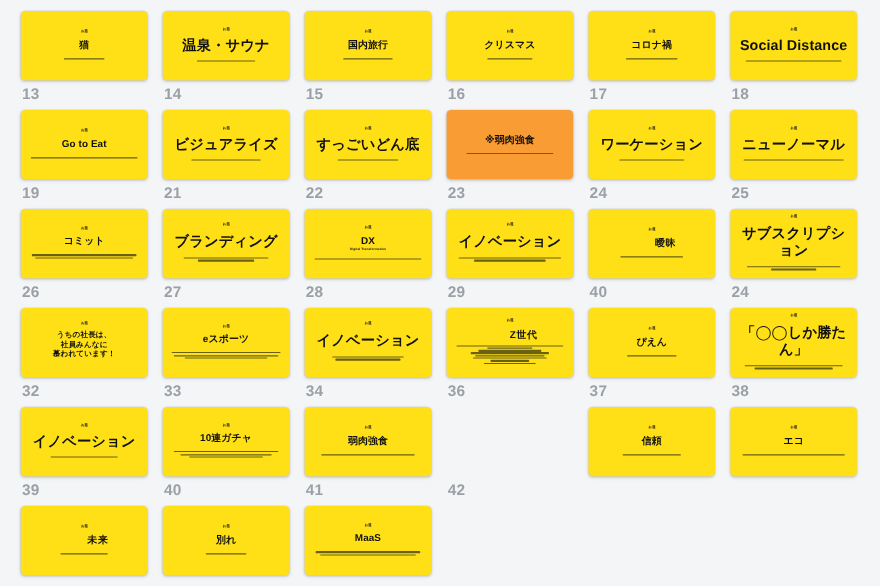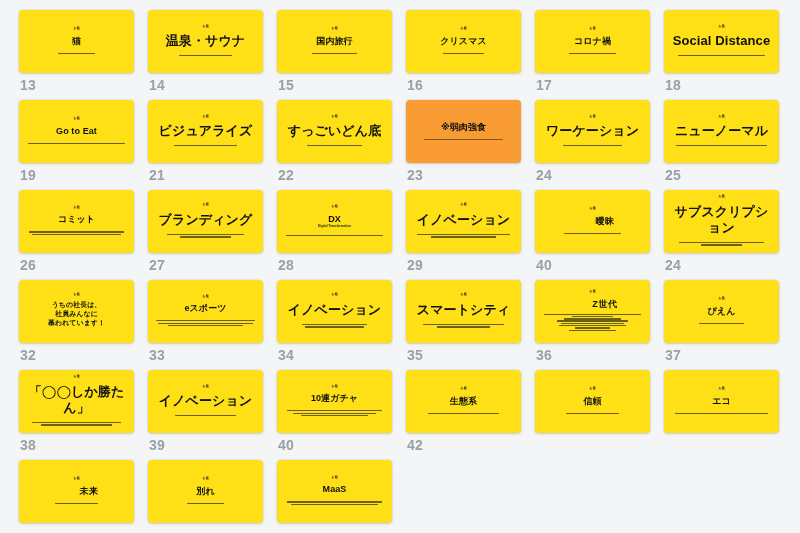--- a/index.html
+++ b/index.html
@@ -340,31 +340,20 @@
         <div class="slide-body">
           <div class="bodyline" style="width: 64%;"></div>
           <div class="bodyline" style="width: 58%;"></div>
         </div>
       </div>
       <div class="num">34</div>
     </div>
     <div class="cell">
       <div class="slide">
         <div class="slide-tag">お題</div>
-        <div class="slide-title small">スマートシティ</div>
-        <div class="slide-body">
-          <div class="bodyline" style="width: 80%;"></div>
-          <div class="bodyline" style="width: 52%;"></div>
-        </div>
-      </div>
-      <div class="num">35</div>
-    </div>
-    <div class="cell">
-      <div class="slide">
-        <div class="slide-tag">お題</div>
         <div class="slide-title wide">Z世代</div>
         <div class="slide-body tight">
           <div class="bodyline" style="width: 96%;"></div>
           <div class="bodyline" style="width: 40%;"></div>
           <div class="bodyline" style="width: 56%;"></div>
           <div class="bodyline" style="width: 70%;"></div>
           <div class="bodyline" style="width: 62%;"></div>
           <div class="bodyline" style="width: 66%;"></div>
           <div class="bodyline" style="width: 34%;"></div>
           <div class="bodyline" style="width: 46%;"></div>
@@ -411,25 +400,28 @@
           <div class="bodyline" style="width: 94%;"></div>
           <div class="bodyline" style="width: 82%;"></div>
           <div class="bodyline" style="width: 66%;"></div>
         </div>
       </div>
       <div class="num">40</div>
     </div>
     <div class="cell">
       <div class="slide">
         <div class="slide-tag">お題</div>
-        <div class="slide-title">生態系</div>
-        <div class="slide-body">
-          <div class="bodyline" style="width: 70%;"></div>
-        </div>
-      </div>
+        <div class="slide-title">弱肉強食</div>
+        <div class="slide-body">
+          <div class="bodyline" style="width: 84%;"></div>
+        </div>
+      </div>
+      <div class="num">41</div>
+    </div>
+    <div class="cell">
       <div class="num">42</div>
     </div>
     <div class="cell">
       <div class="slide">
         <div class="slide-tag">お題</div>
         <div class="slide-title">信頼</div>
         <div class="slide-body">
           <div class="bodyline" style="width: 52%;"></div>
         </div>
       </div>

